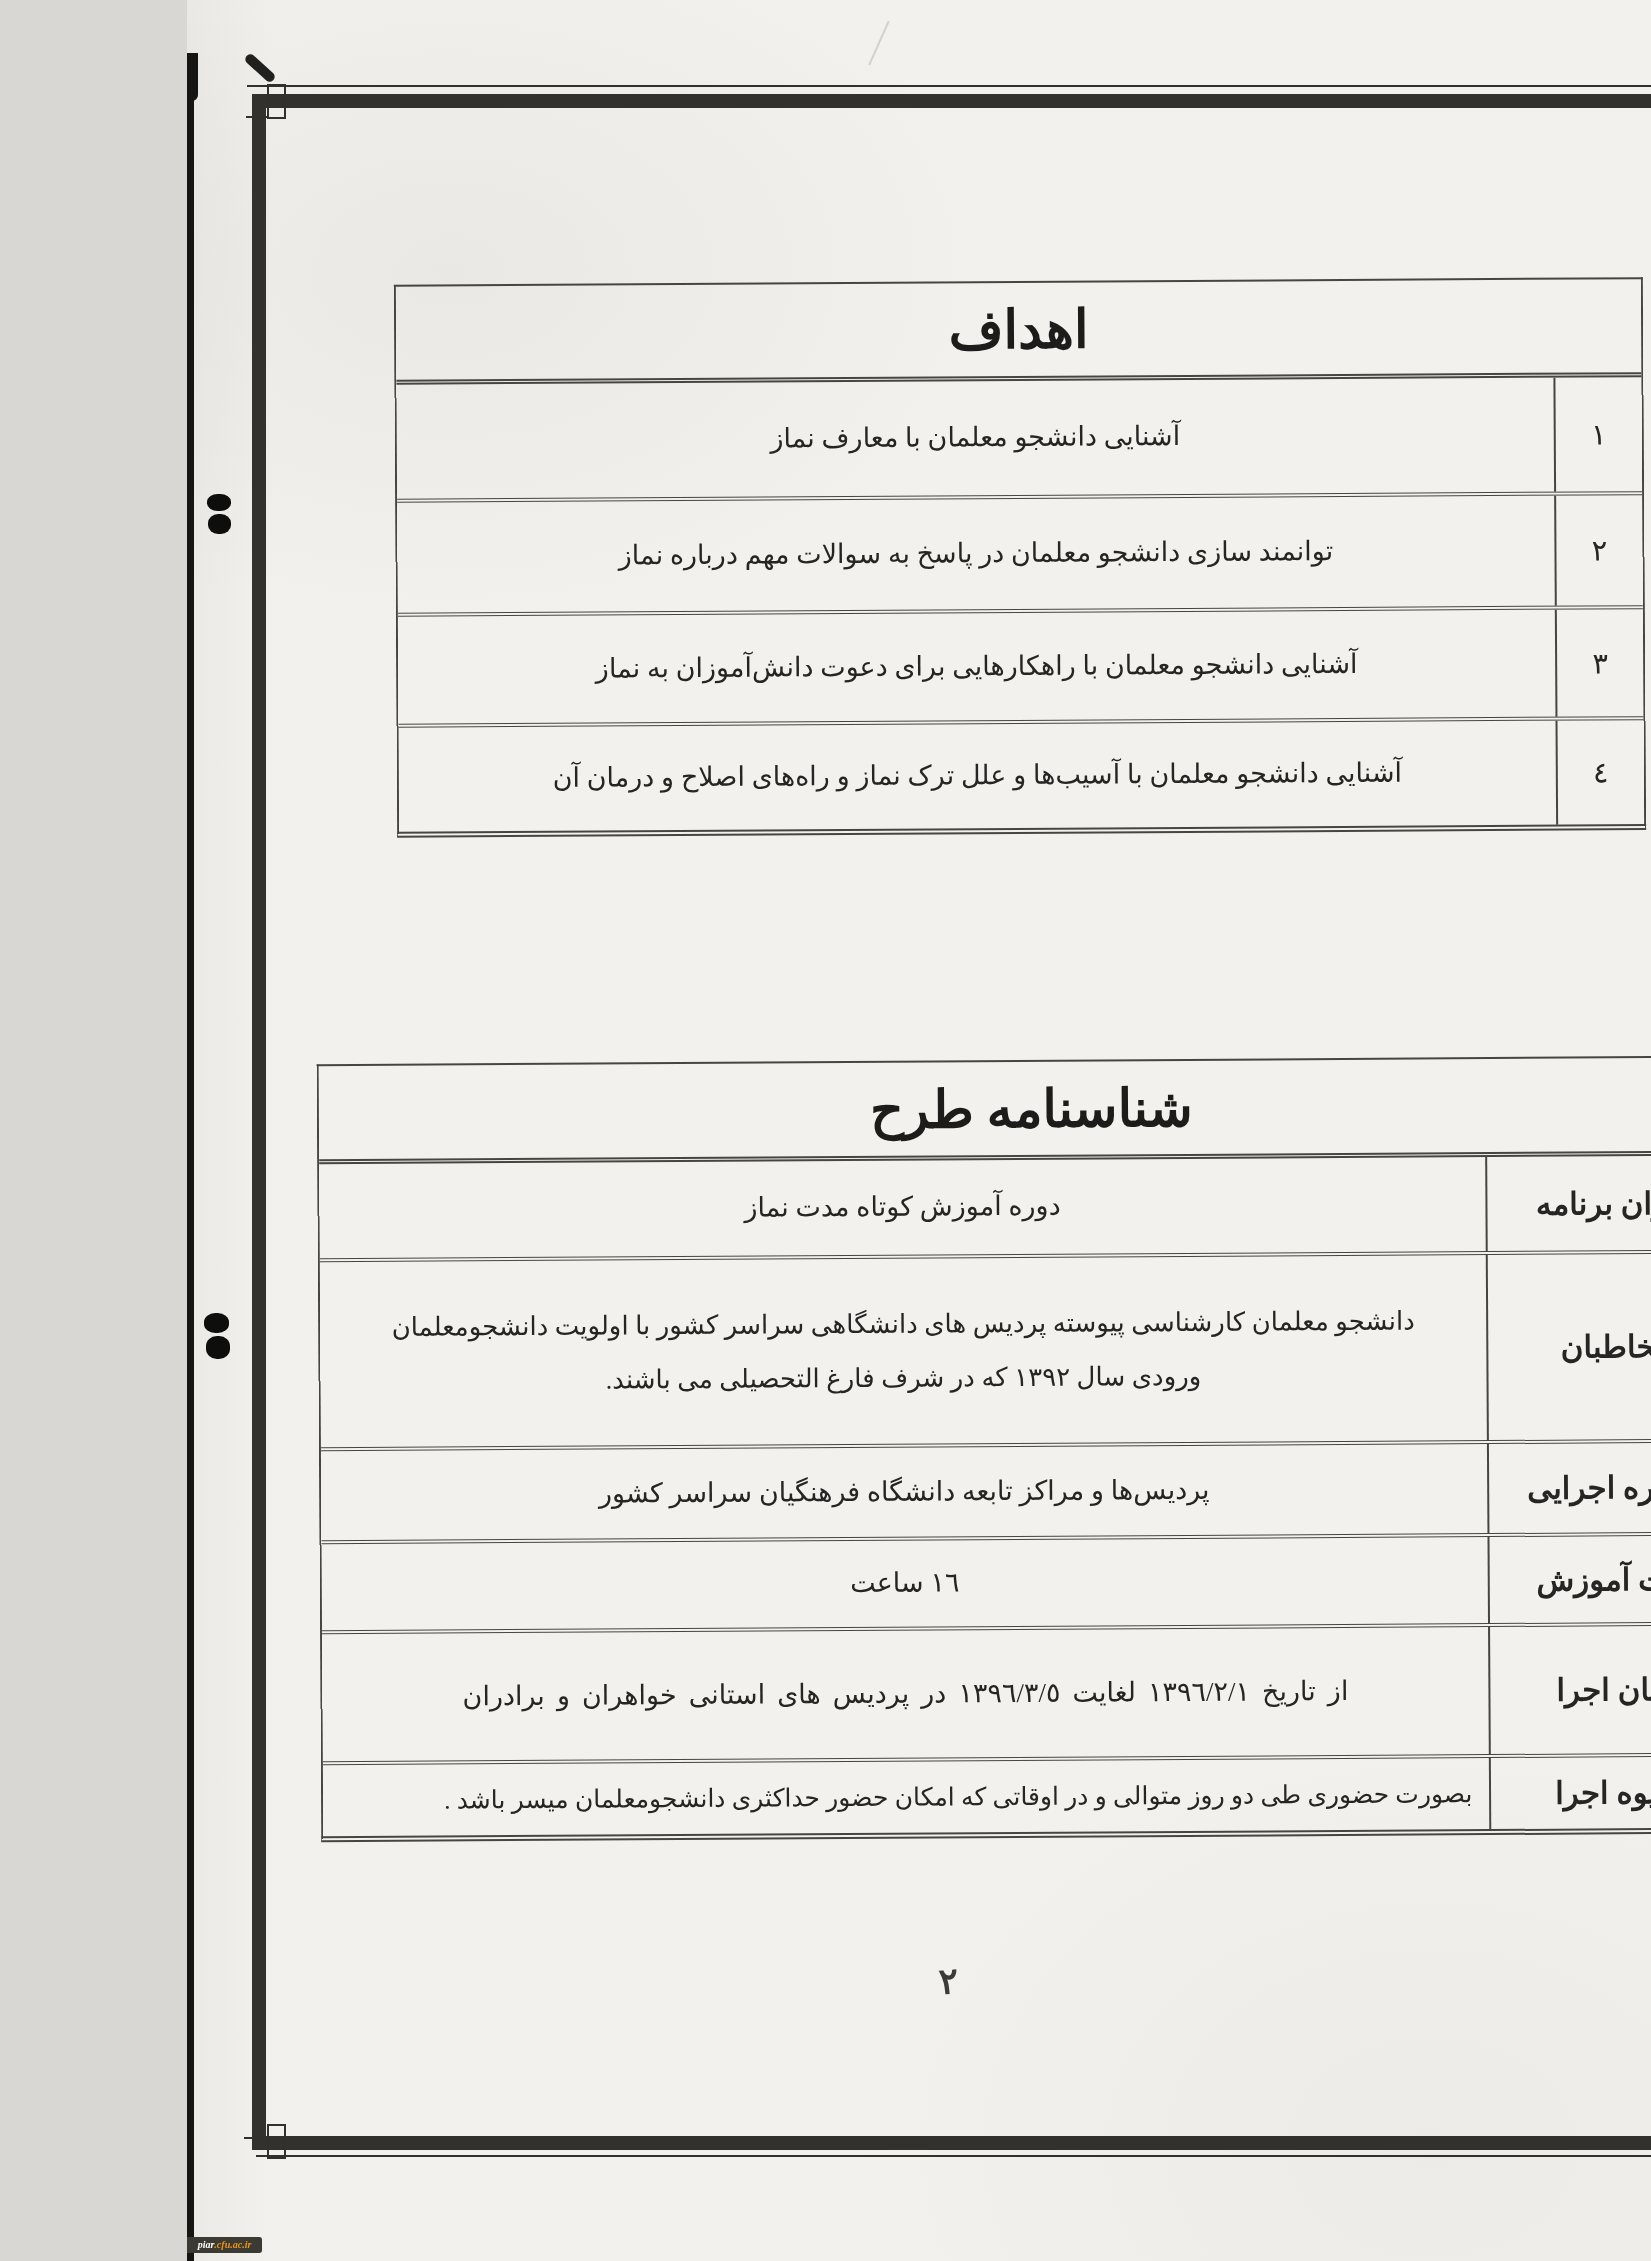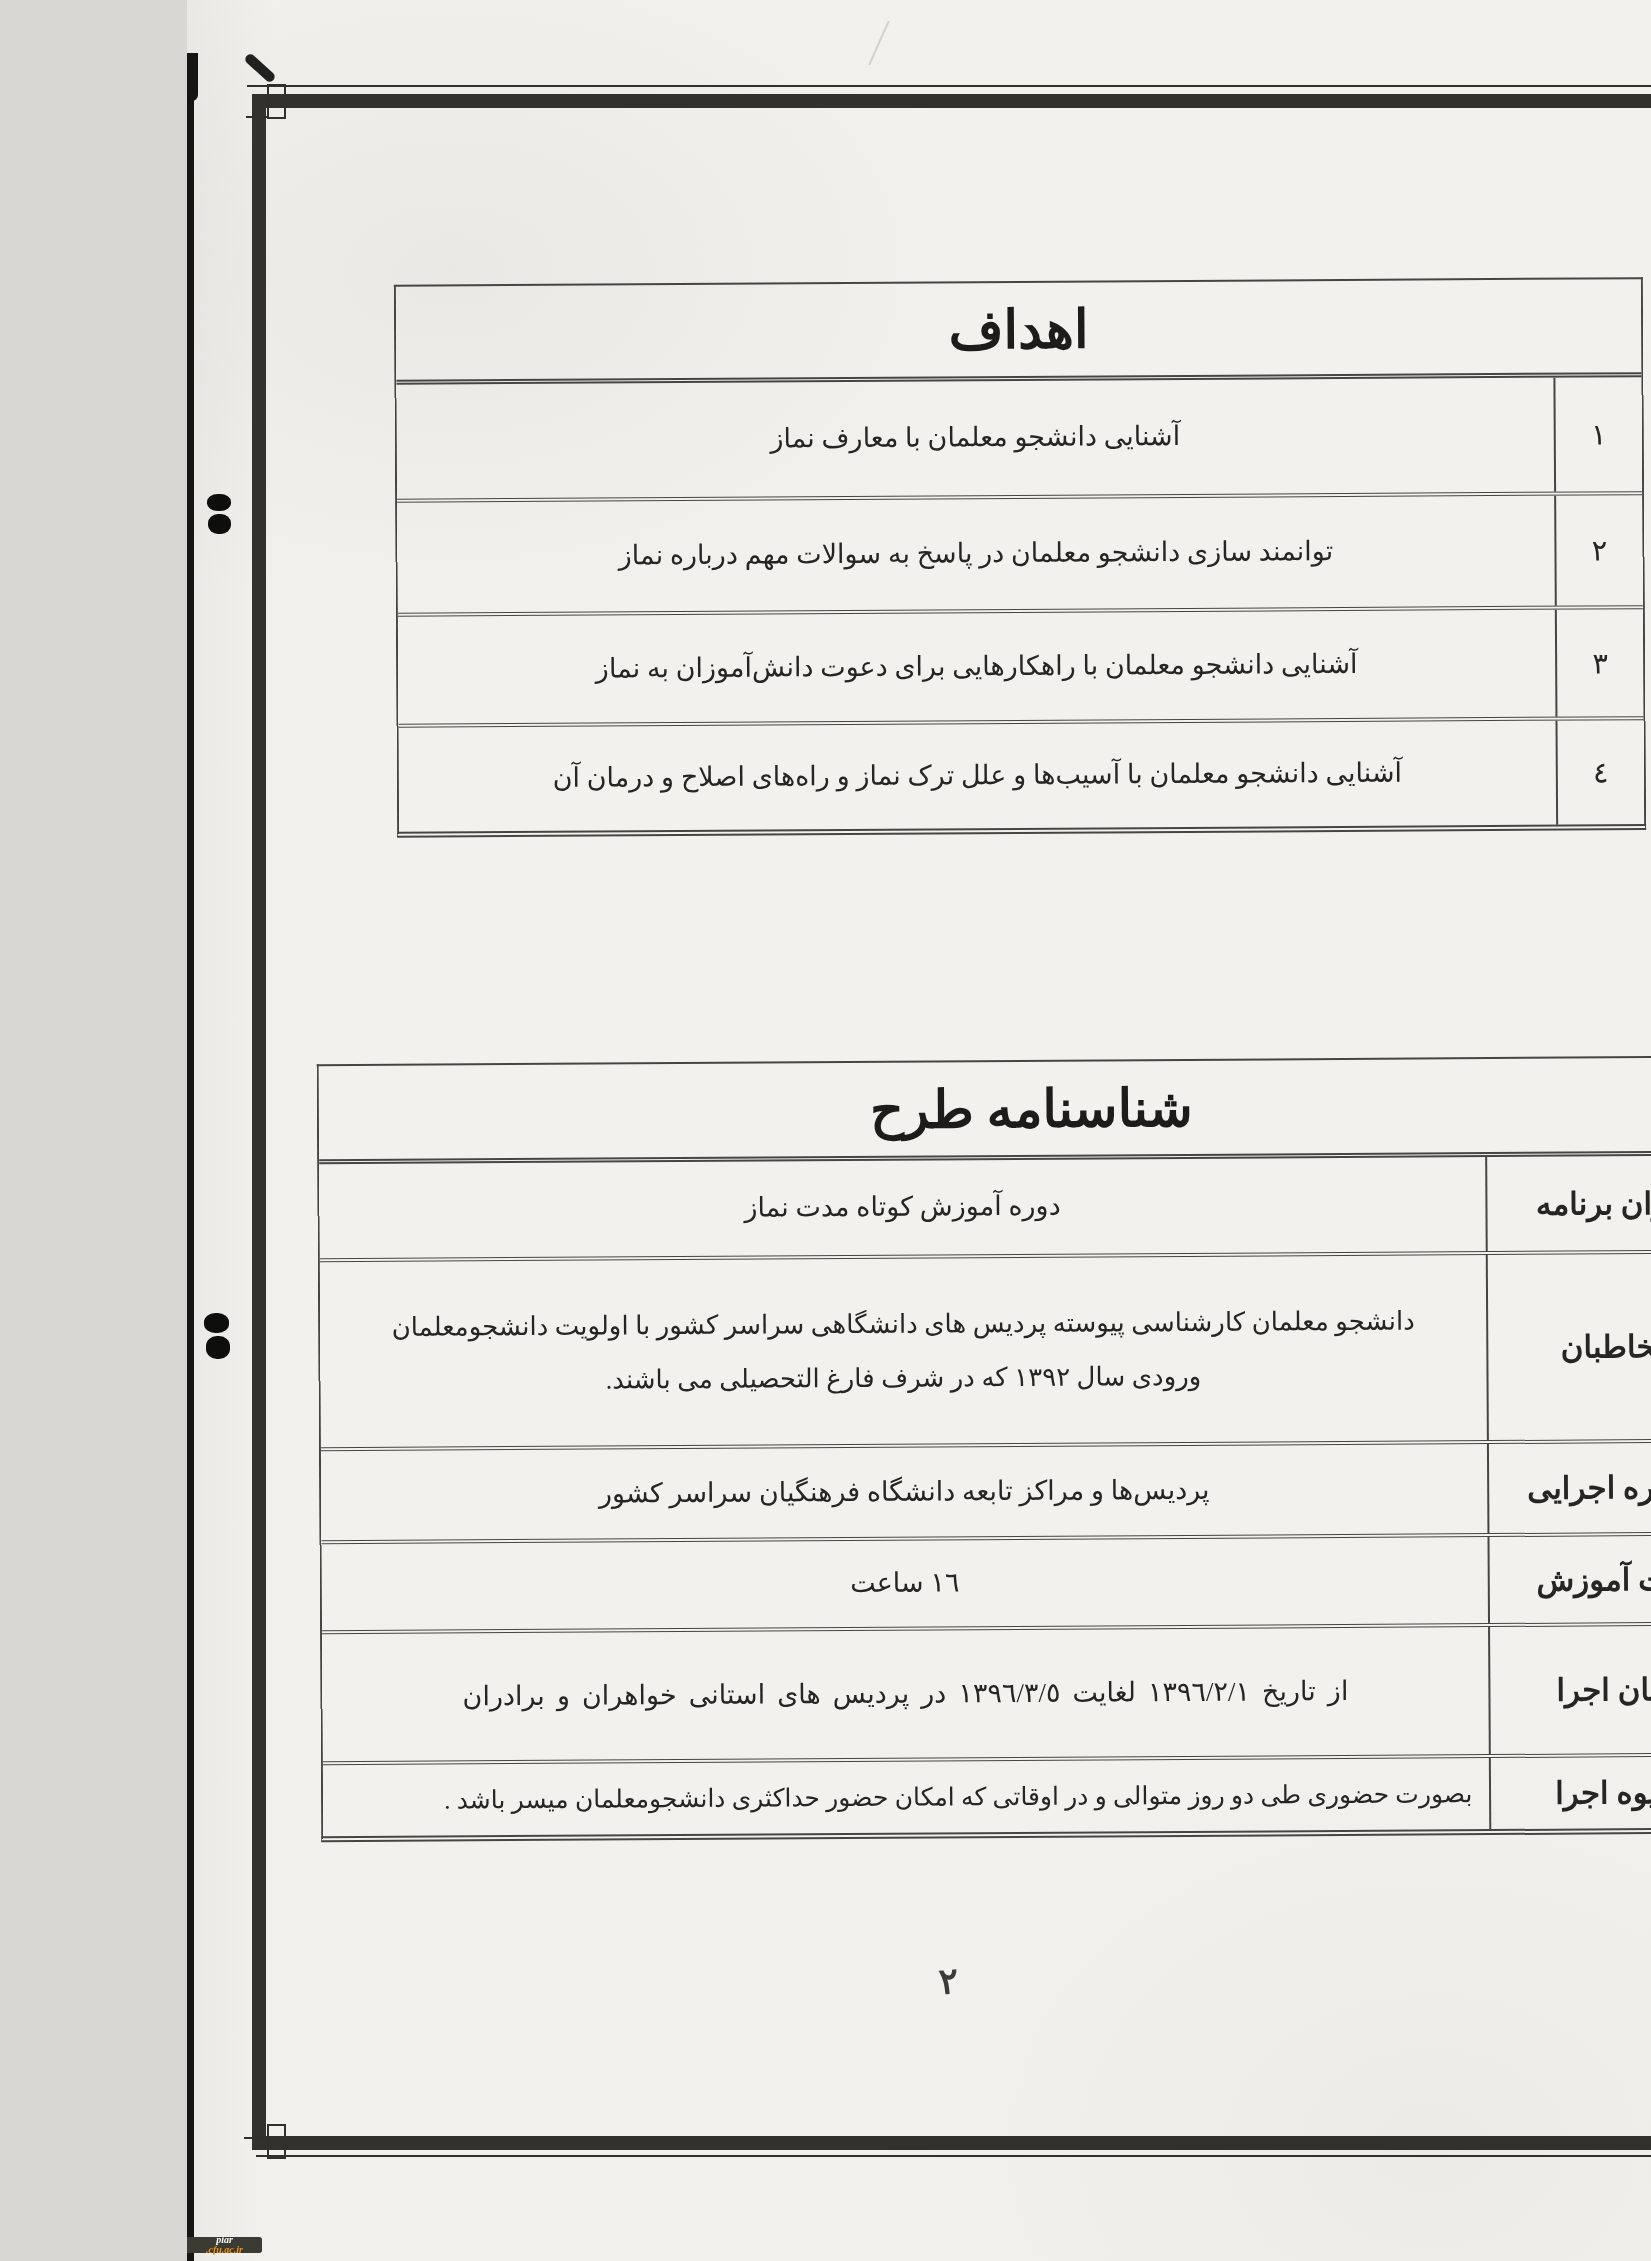--- a/index.html
+++ b/index.html
@@ -33,21 +33,20 @@
   .binder-mark{position:absolute;background:#0e0e0d;border-radius:45%;}
   .scratch{position:absolute;left:691px;top:18.6px;width:2px;height:48px;background:#c7c5c1;transform:rotate(24deg);opacity:.75;}
   
   .watermark{
     position:absolute;left:0;top:2237px;width:75px;height:16px;
     background:#3b3a33;border-radius:0 2.7px 2.7px 0;
     display:flex;align-items:center;justify-content:center;
     direction:ltr;
     font-size:10px;font-style:italic;font-weight:bold;line-height:1;
     letter-spacing:0;
-    flex-direction:column;
   }
   .wm-prefix{color:#ffffff;}
   .wm-suffix{color:#ef9318;}
   
   .content{position:absolute;left:0;top:0;width:100%;height:100%;transform:rotate(-0.35deg);transform-origin:825px 1131px;}
   
   .tbl{position:absolute;box-sizing:border-box;border:2px solid #474543;background:rgba(255,255,255,0.0);}
   .tbl-title{
     display:flex;align-items:center;justify-content:center;
     font-weight:900;color:#1d1c1b;

